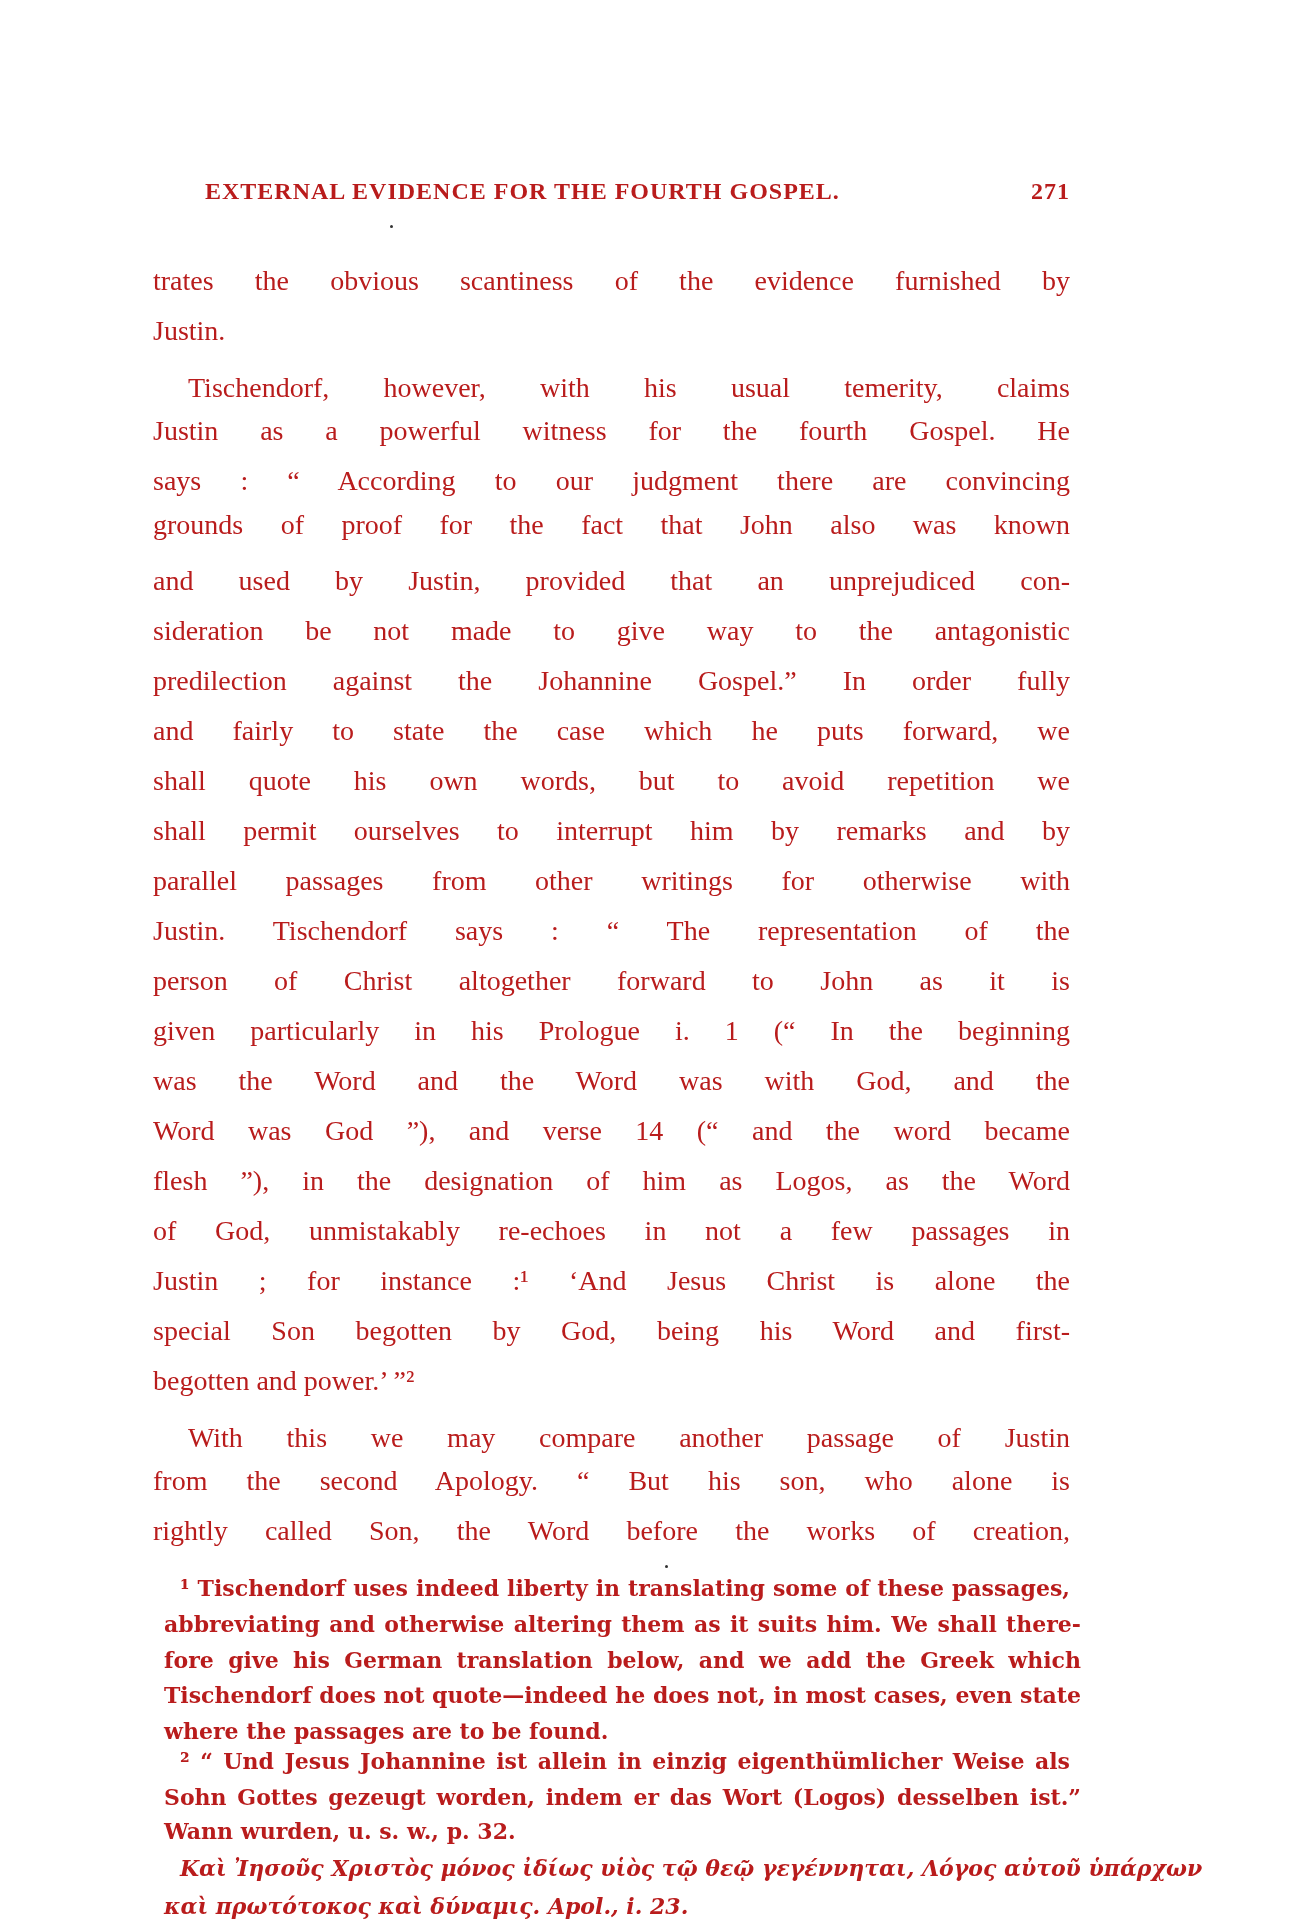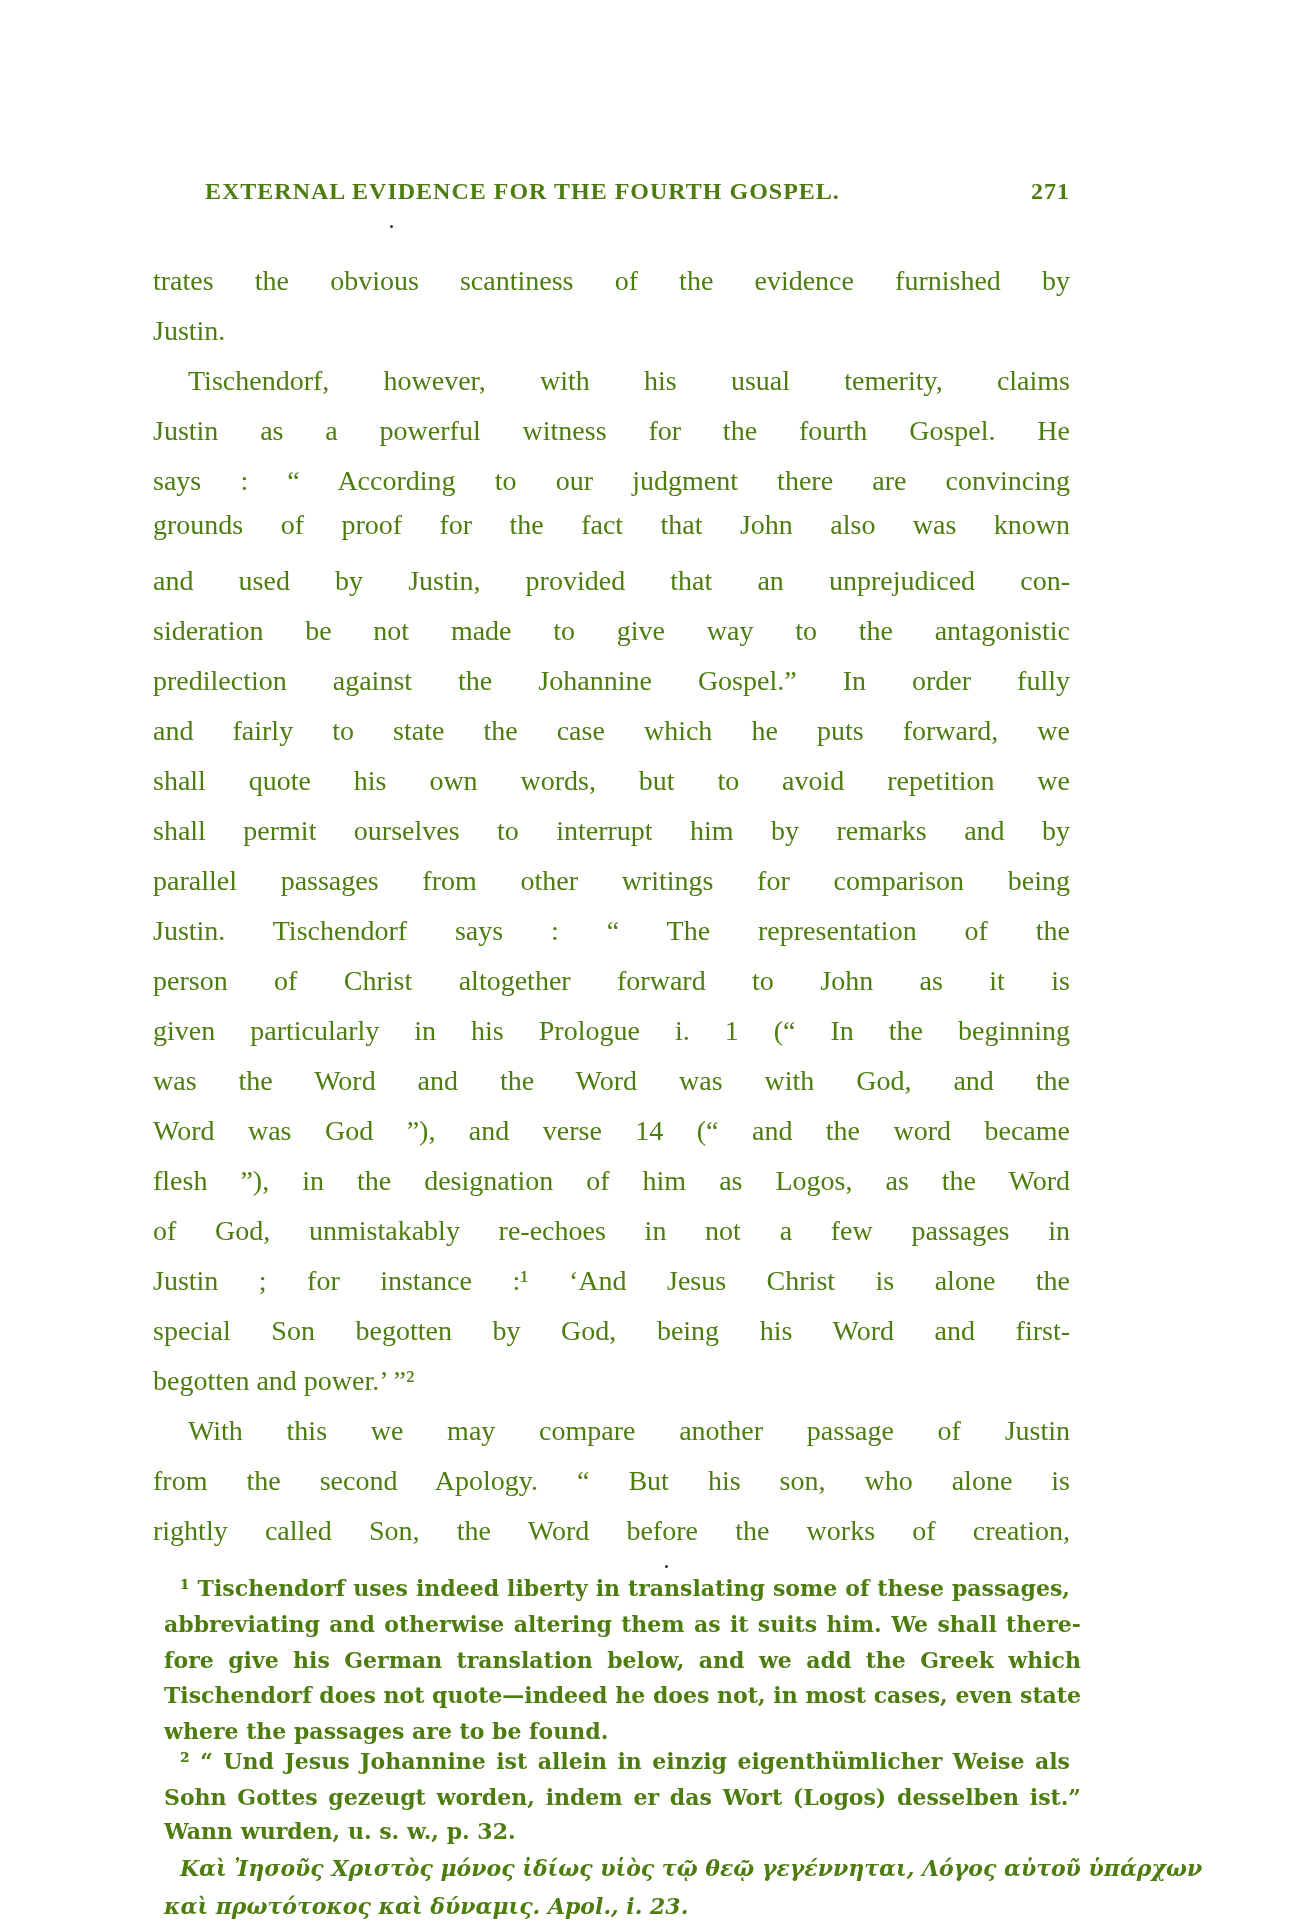--- a/index.html
+++ b/index.html
@@ -1,22 +1,22 @@
 <!DOCTYPE html>
 <html><head>
   <meta charset="utf-8">
   <style>
     html, body { margin: 0; padding: 0; background: #ffffff; }
     body { width: 1292px; height: 1925px; position: relative; overflow: hidden; }
-    .page { position: absolute; left: 0; top: 0; width: 1292px; height: 1818px; background: #ffffff; color: #4d7c0f; }
+    .page { position: absolute; left: 0; top: 0; width: 1292px; height: 1818px; background: #ffffff; color: #b91c1c; }
     .line { position: absolute; white-space: nowrap; font-family: "DejaVu Serif", "Liberation Serif", serif; }
     .running-head { left: 205px; top: 178px; width: 865px; font-family: "Liberation Serif", serif; font-weight: bold; font-size: 24px; letter-spacing: 1px; }
     .running-head .folio { position: absolute; right: 0; top: 0; }
     .body-line { left: 153px; width: 917px; font-family: "Liberation Serif", serif; font-size: 28px; height: 50px; line-height: 50px; text-align: justify; text-align-last: justify; }
-    .body-line.indent { left: 188px; width: 882px; }
+    .body-line.indent { left: 188px; width: 882px; margin-top: 7px; }
     .body-line.last { text-align-last: left; }
     .fn-line { left: 164px; width: 917px; font-family: "DejaVu Serif", serif; font-size: 22px; font-weight: bold; height: 36px; line-height: 36px; text-align: justify; text-align-last: justify; }
     .fn-line.indent { left: 180px; width: 890px; }
     .fn-line.last { text-align-last: left; }
     .fn-line.greek { font-style: italic; font-size: 22px; }
     .speck { position: absolute; width: 3px; height: 3px; background: #333; border-radius: 50%; }
   </style>
 </head>
 <body>
 
@@ -33,21 +33,21 @@
     <div class="line body-line indent" style="top:356px">Tischendorf, however, with his usual temerity, claims</div>
     <div class="line body-line" style="top:406px">Justin as a powerful witness for the fourth Gospel.   He</div>
     <div class="line body-line" style="top:456px">says : “ According to our judgment there are convincing</div>
     <div class="line body-line" style="top:500px">grounds of proof for the fact that John also was known</div>
     <div class="line body-line" style="top:556px">and used by Justin, provided that an unprejudiced con-</div>
     <div class="line body-line" style="top:606px">sideration be not made to give way to the antagonistic</div>
     <div class="line body-line" style="top:656px">predilection against the Johannine Gospel.”  In order fully</div>
     <div class="line body-line" style="top:706px">and fairly to state the case which he puts forward, we</div>
     <div class="line body-line" style="top:756px">shall quote his own words, but to avoid repetition we</div>
     <div class="line body-line" style="top:806px">shall permit ourselves to interrupt him by remarks and by</div>
-    <div class="line body-line" style="top:856px">parallel passages from other writings for comparison being</div>
+    <div class="line body-line" style="top:856px">parallel passages from other writings for otherwise with</div>
     <div class="line body-line" style="top:906px">Justin.  Tischendorf says : “ The representation of the</div>
     <div class="line body-line" style="top:956px">person of Christ altogether forward to John as it is</div>
     <div class="line body-line" style="top:1006px">given particularly in his Prologue i. 1 (“ In the beginning</div>
     <div class="line body-line" style="top:1056px">was the Word and the Word was with God, and the</div>
     <div class="line body-line" style="top:1106px">Word was God ”), and verse 14 (“ and the word became</div>
     <div class="line body-line" style="top:1156px">flesh ”), in the designation of him as Logos, as the Word</div>
     <div class="line body-line" style="top:1206px">of God, unmistakably re-echoes in not a few passages in</div>
     <div class="line body-line" style="top:1256px">Justin ; for instance :¹ ‘And Jesus Christ is alone the</div>
     <div class="line body-line" style="top:1306px">special Son begotten by God, being his Word and first-</div>
     <div class="line body-line last" style="top:1356px">begotten and power.’ ”²</div>

